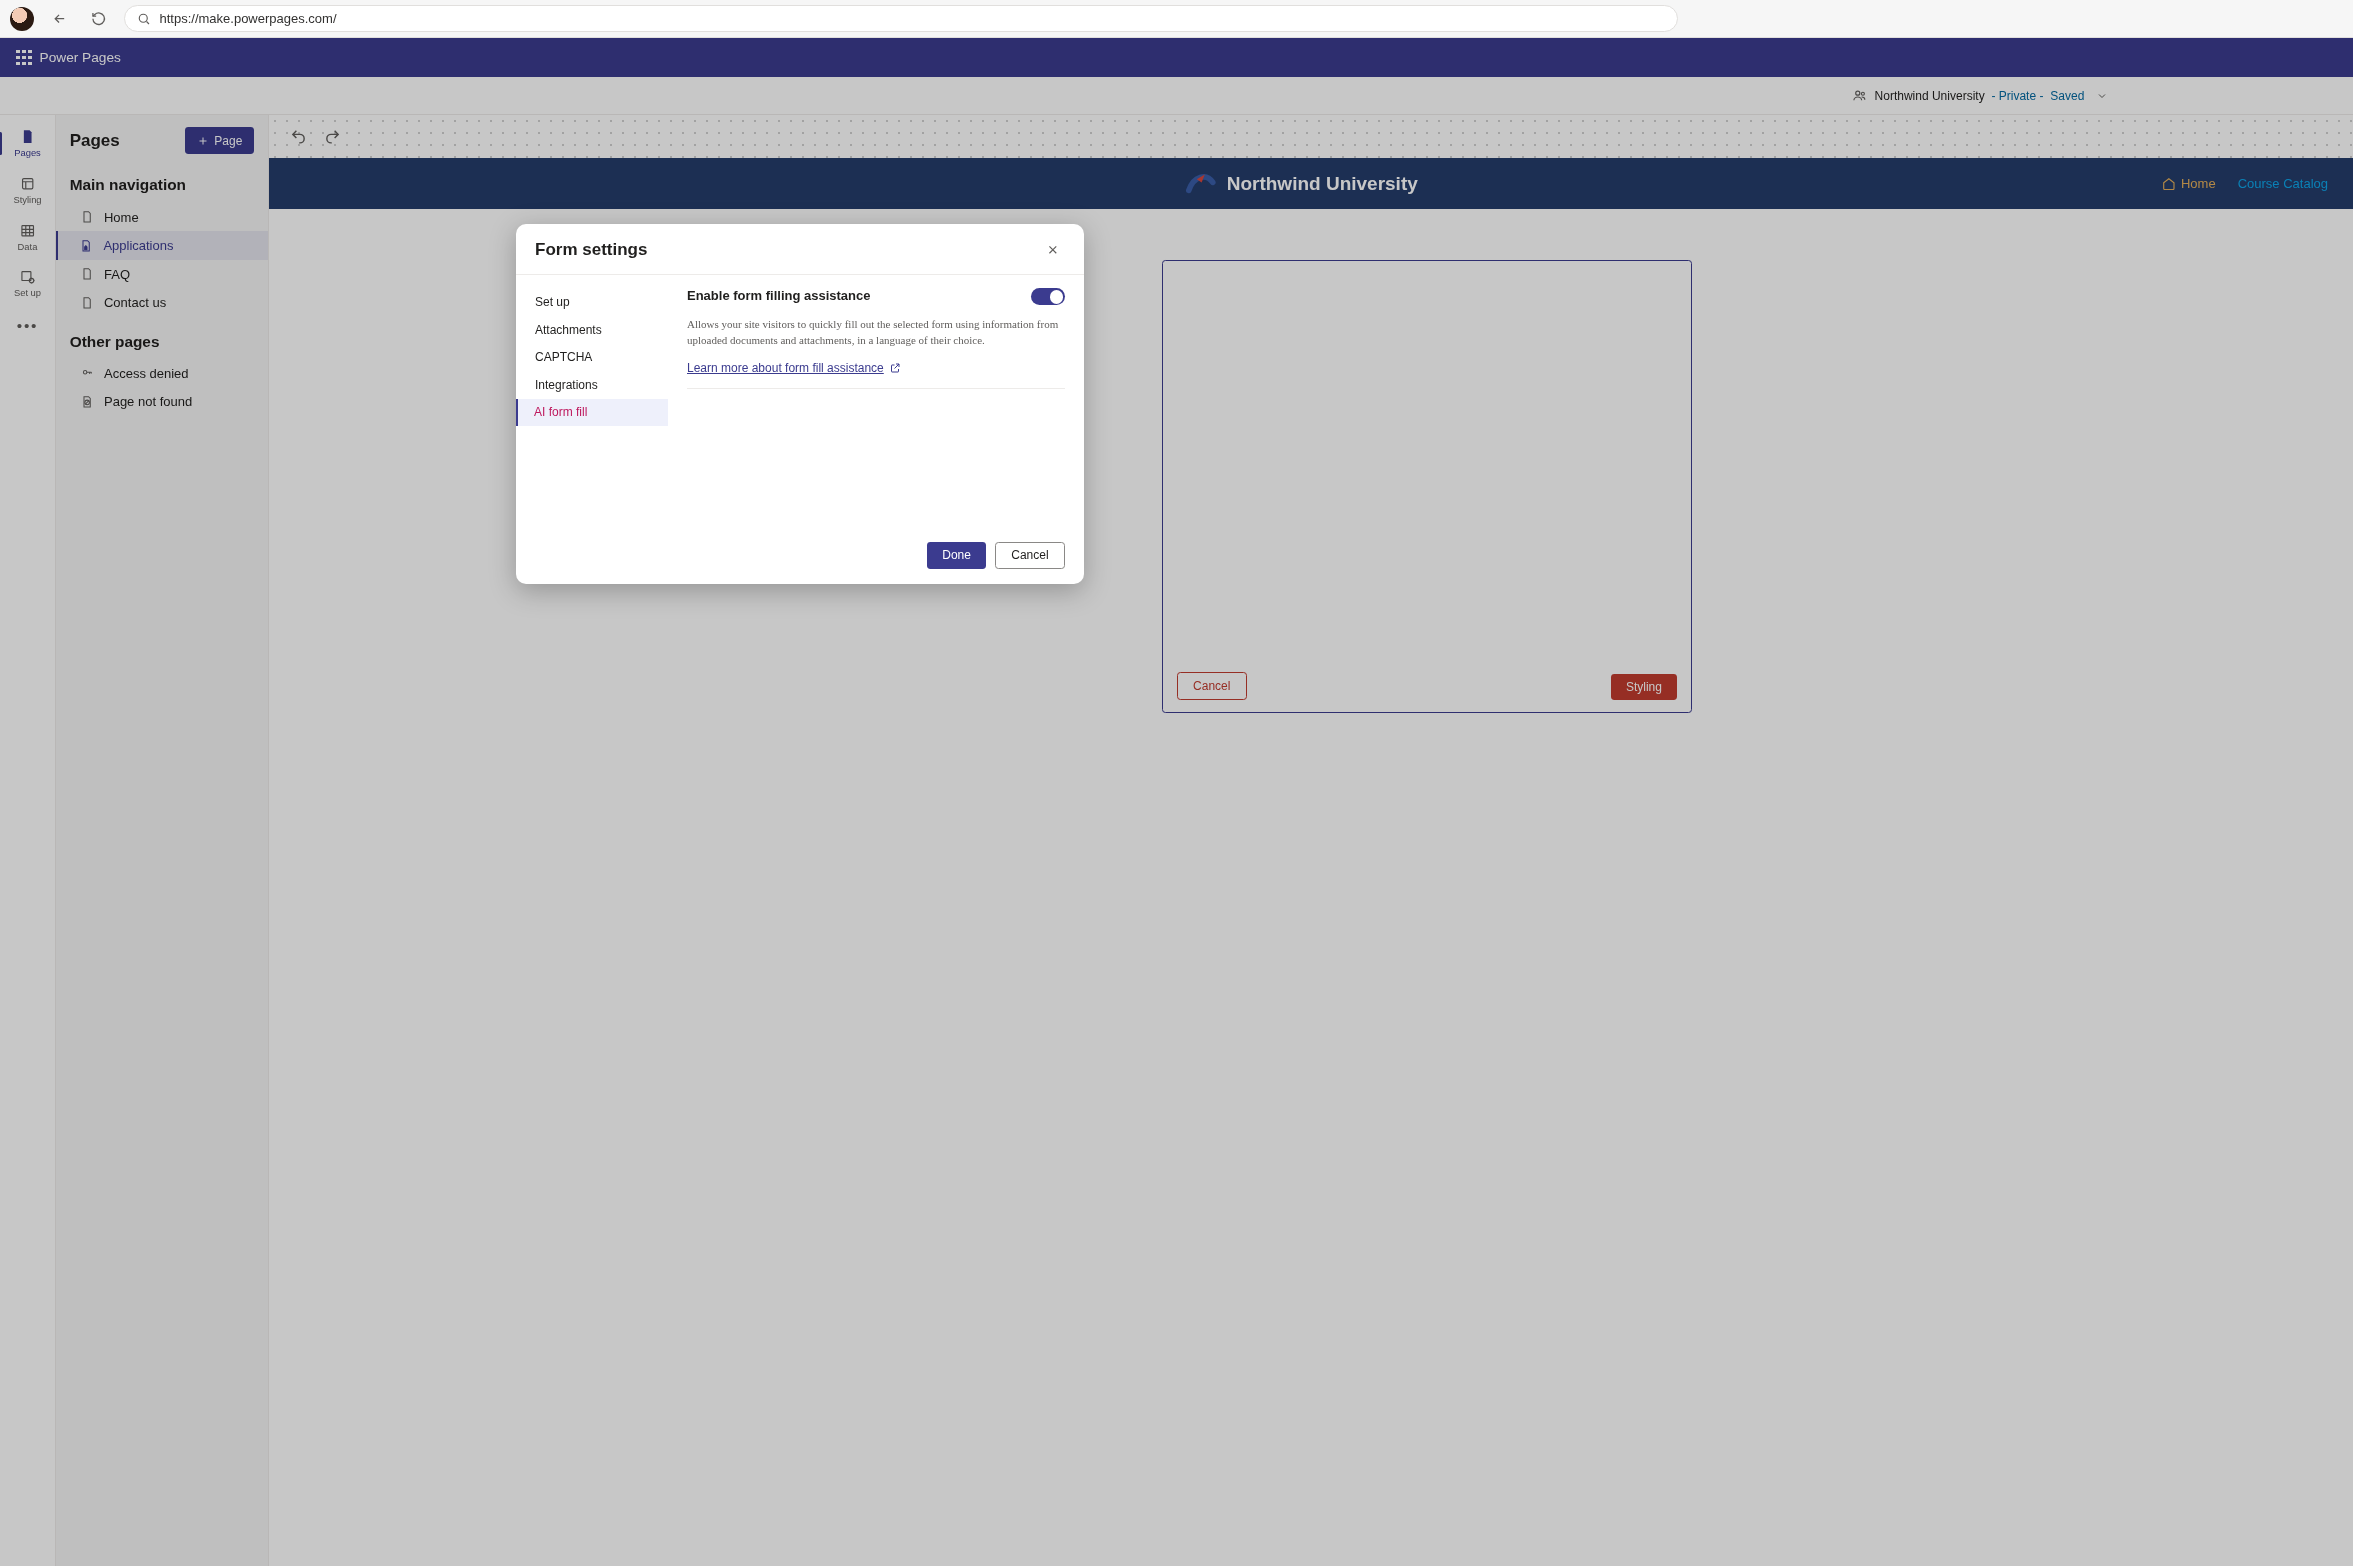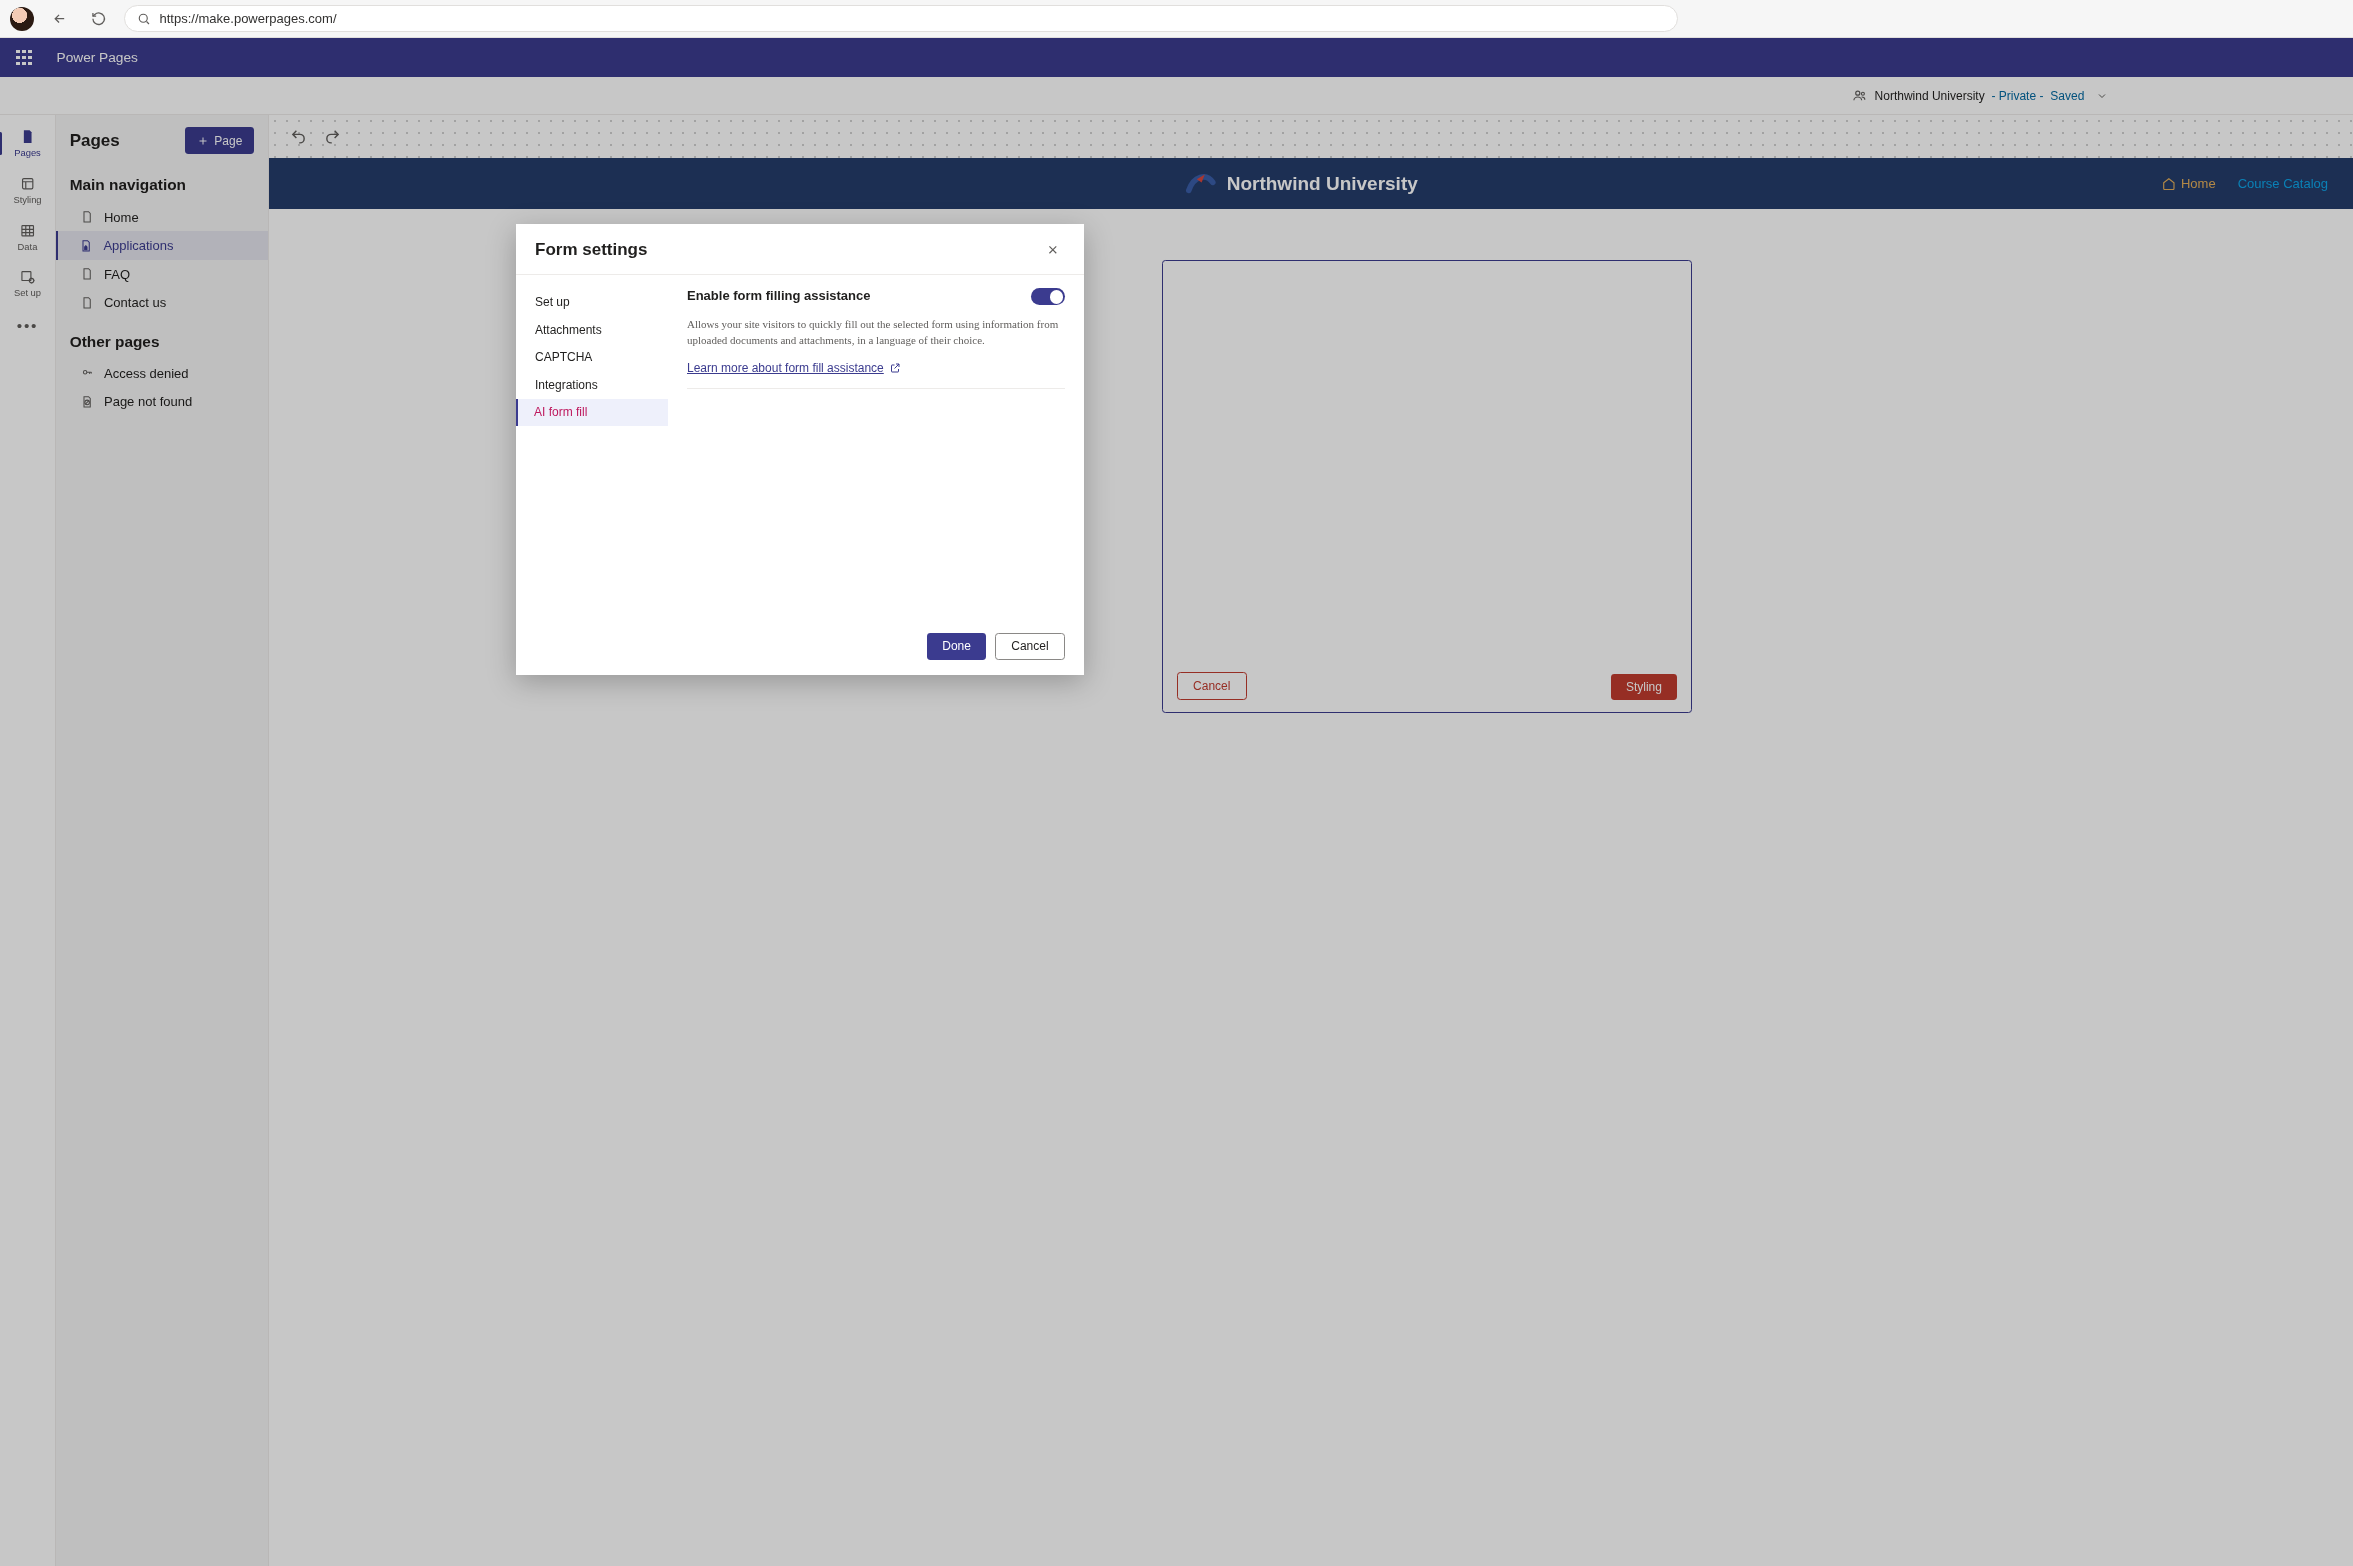--- a/index.html
+++ b/index.html
@@ -53,21 +53,20 @@
   }
   .address-bar .url { color: #323130; font-size: 13px; }
 
   
   .suite-bar {
     height: 39px;
     background: #3b3b8f;
     display: flex;
     align-items: center;
     padding: 0 8.5px;
-    gap: 17px;
     color: #fff;
   }
   .waffle {
     width: 31px; height: 31px;
     display: flex; align-items: center; justify-content: center;
     cursor: pointer;
   }
   .waffle-grid {
     display: grid;
     grid-template-columns: repeat(3, 3.4px);
@@ -259,23 +258,23 @@
     position: absolute;
     inset: 0;
     background: rgba(0,0,0,0.22);
     top: 38px;
   }
   .dialog {
     position: absolute;
     left: 516px;
     top: 224px;
     width: 568px;
-    height: 451px;
+    height: 360px;
     background: #fff;
-    border-radius: 0;
+    border-radius: 10px;
     box-shadow: 0 6.8px 27px rgba(0,0,0,0.25);
     display:flex;
     flex-direction:column;
   }
   .dialog-header {
     display:flex;
     align-items:center;
     justify-content:space-between;
     padding: 13.7px 19px 12px;
     border-bottom: 0.9px solid #edebe9;

